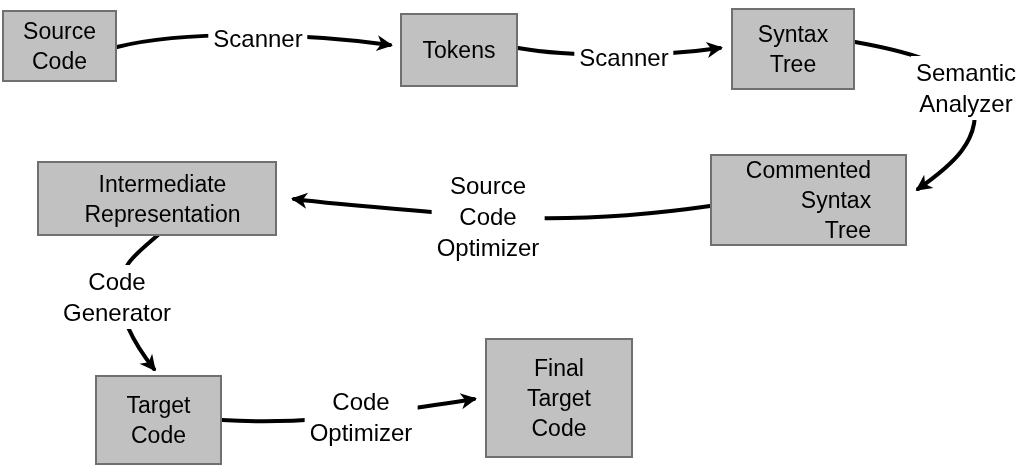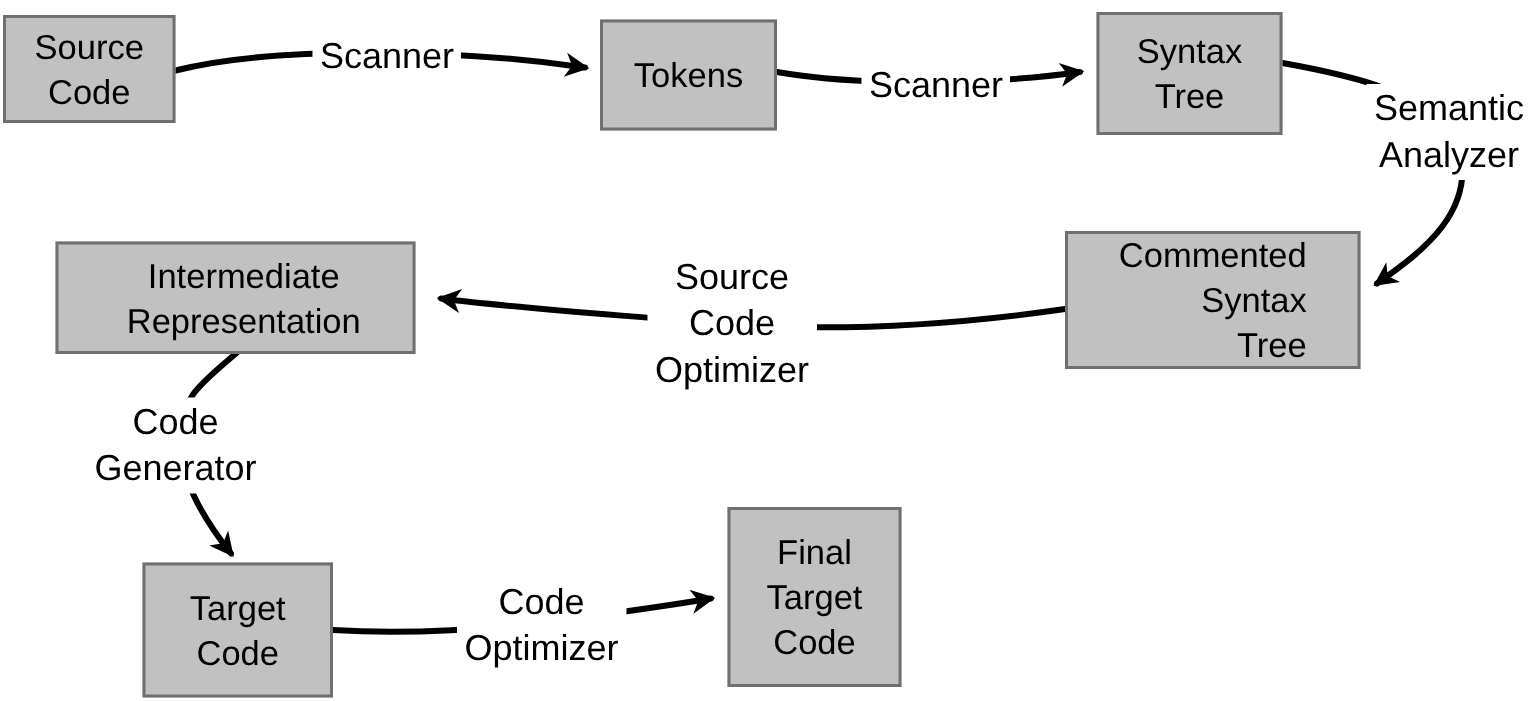--- a/index.html
+++ b/index.html
@@ -53,21 +53,21 @@
     line-height: 31px;
     padding: 1px 5px;
   }
   
   #n-source        { left: 2px;   top: 10px;  width: 115px; height: 72px; }
   #n-tokens        { left: 400px; top: 13px;  width: 118px; height: 74px; }
   #n-syntax        { left: 731px; top: 8px;   width: 124px; height: 82px; }
   #n-commented     { left: 710px; top: 154px; width: 197px; height: 92px; text-align: right; }
   #n-intermediate  { left: 37px;  top: 161px; width: 240px; height: 75px; padding-left: 11px; }
   #n-target        { left: 95px;  top: 375px; width: 127px; height: 90px; }
-  #n-final         { left: 485px; top: 338px; width: 116px; height: 120px; }
+  #n-final         { left: 485px; top: 338px; width: 148px; height: 120px; }
   
   #l-scanner   { left: 258px; top: 38px;  }
   #l-parser    { left: 624px; top: 57px;  }
   #l-semantic  { left: 966px; top: 88px;  }
   #l-srcopt    { left: 488px; top: 216px; }
   #l-codegen   { left: 117px; top: 297px; }
   #l-codeopt   { left: 361px; top: 417px; }
 </style>
 </head>
 <body>

